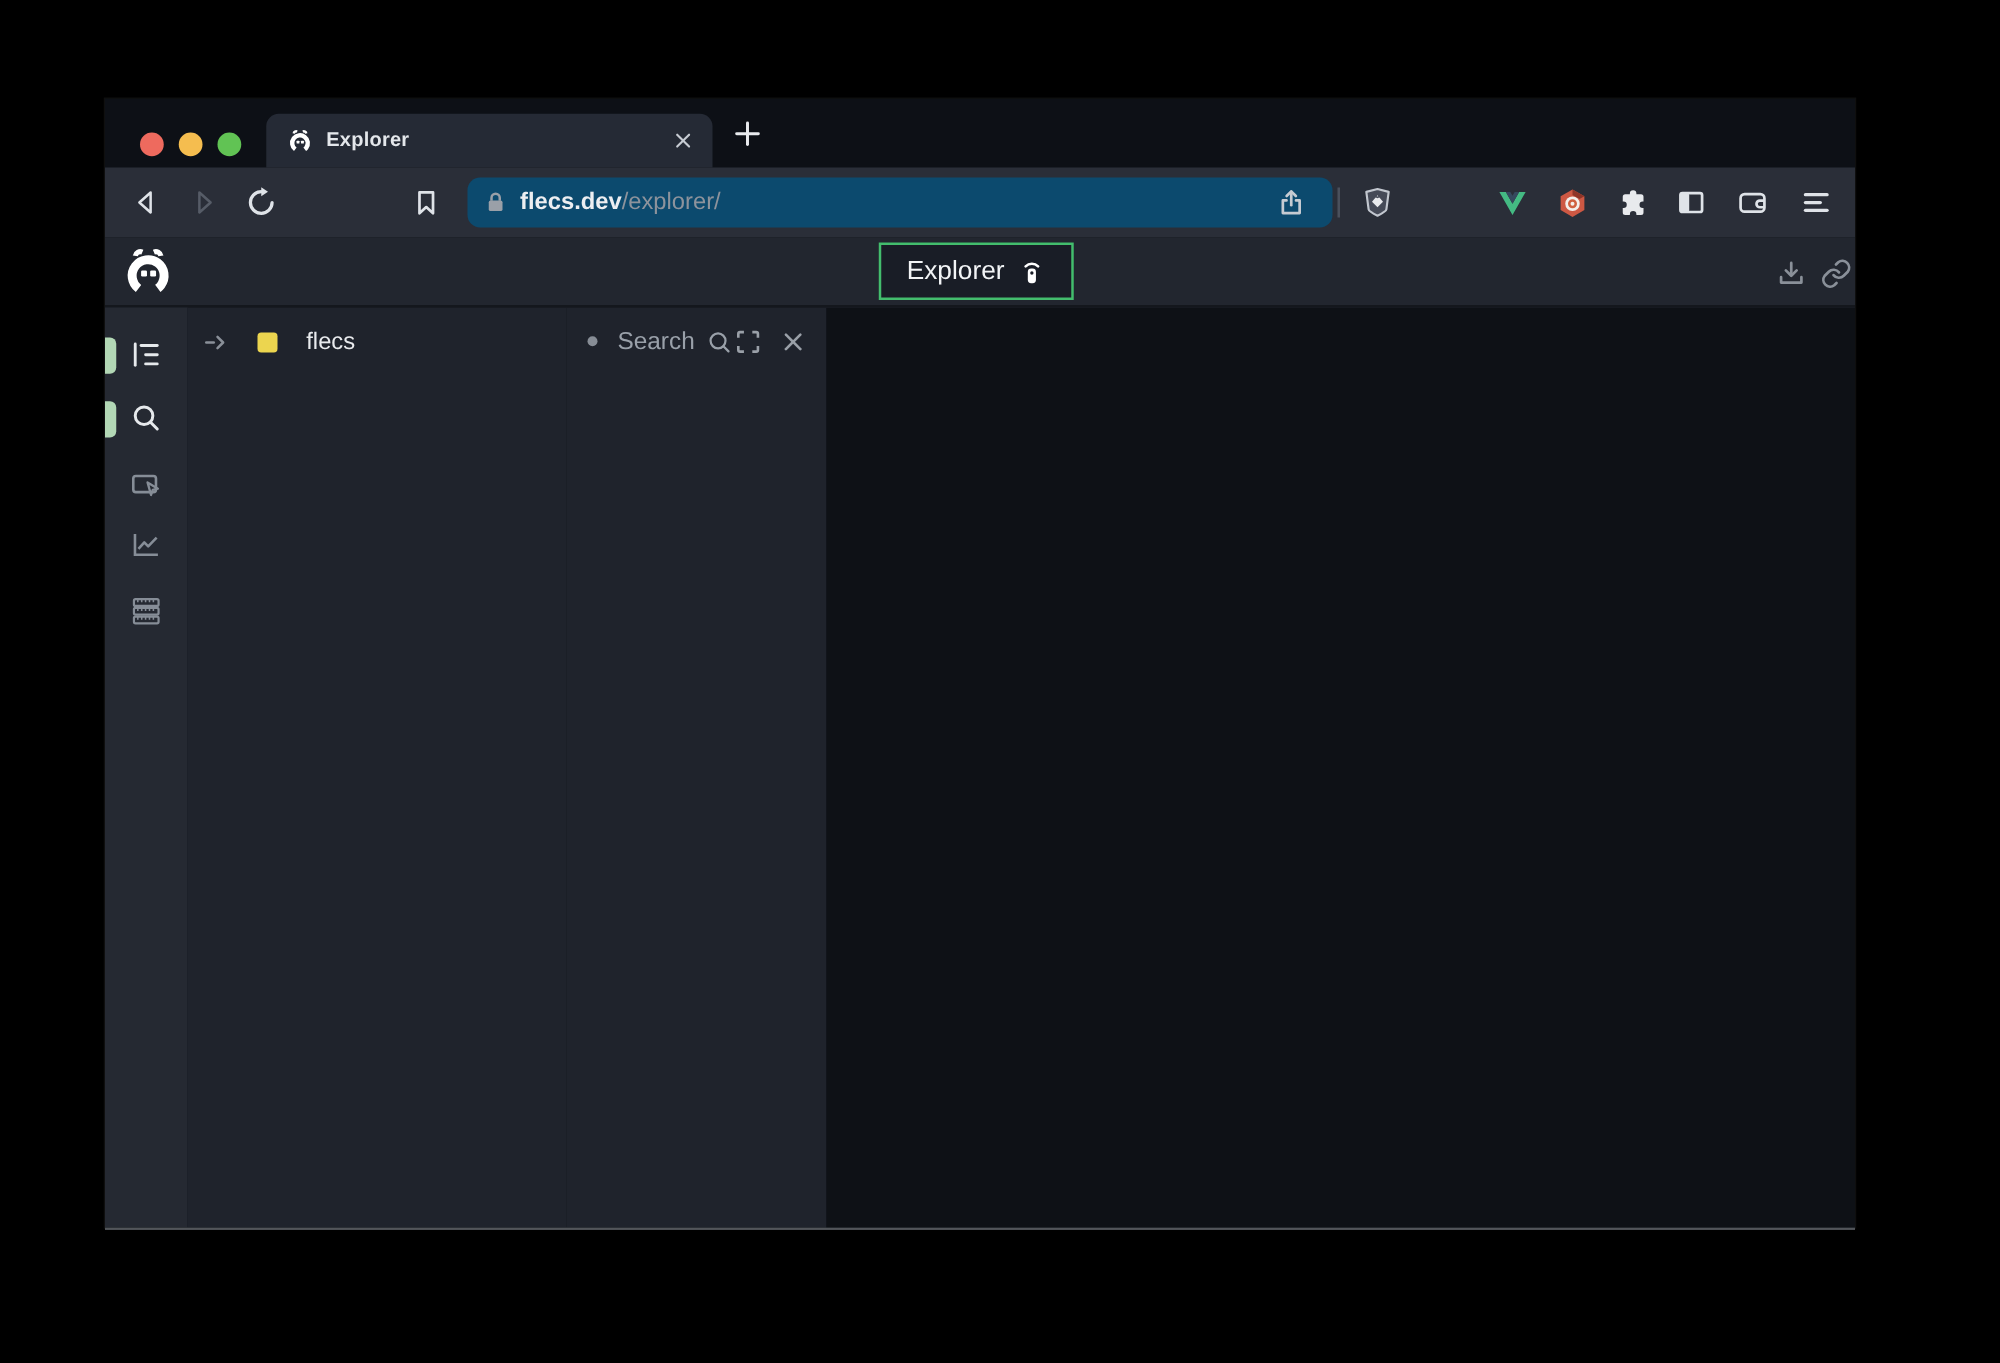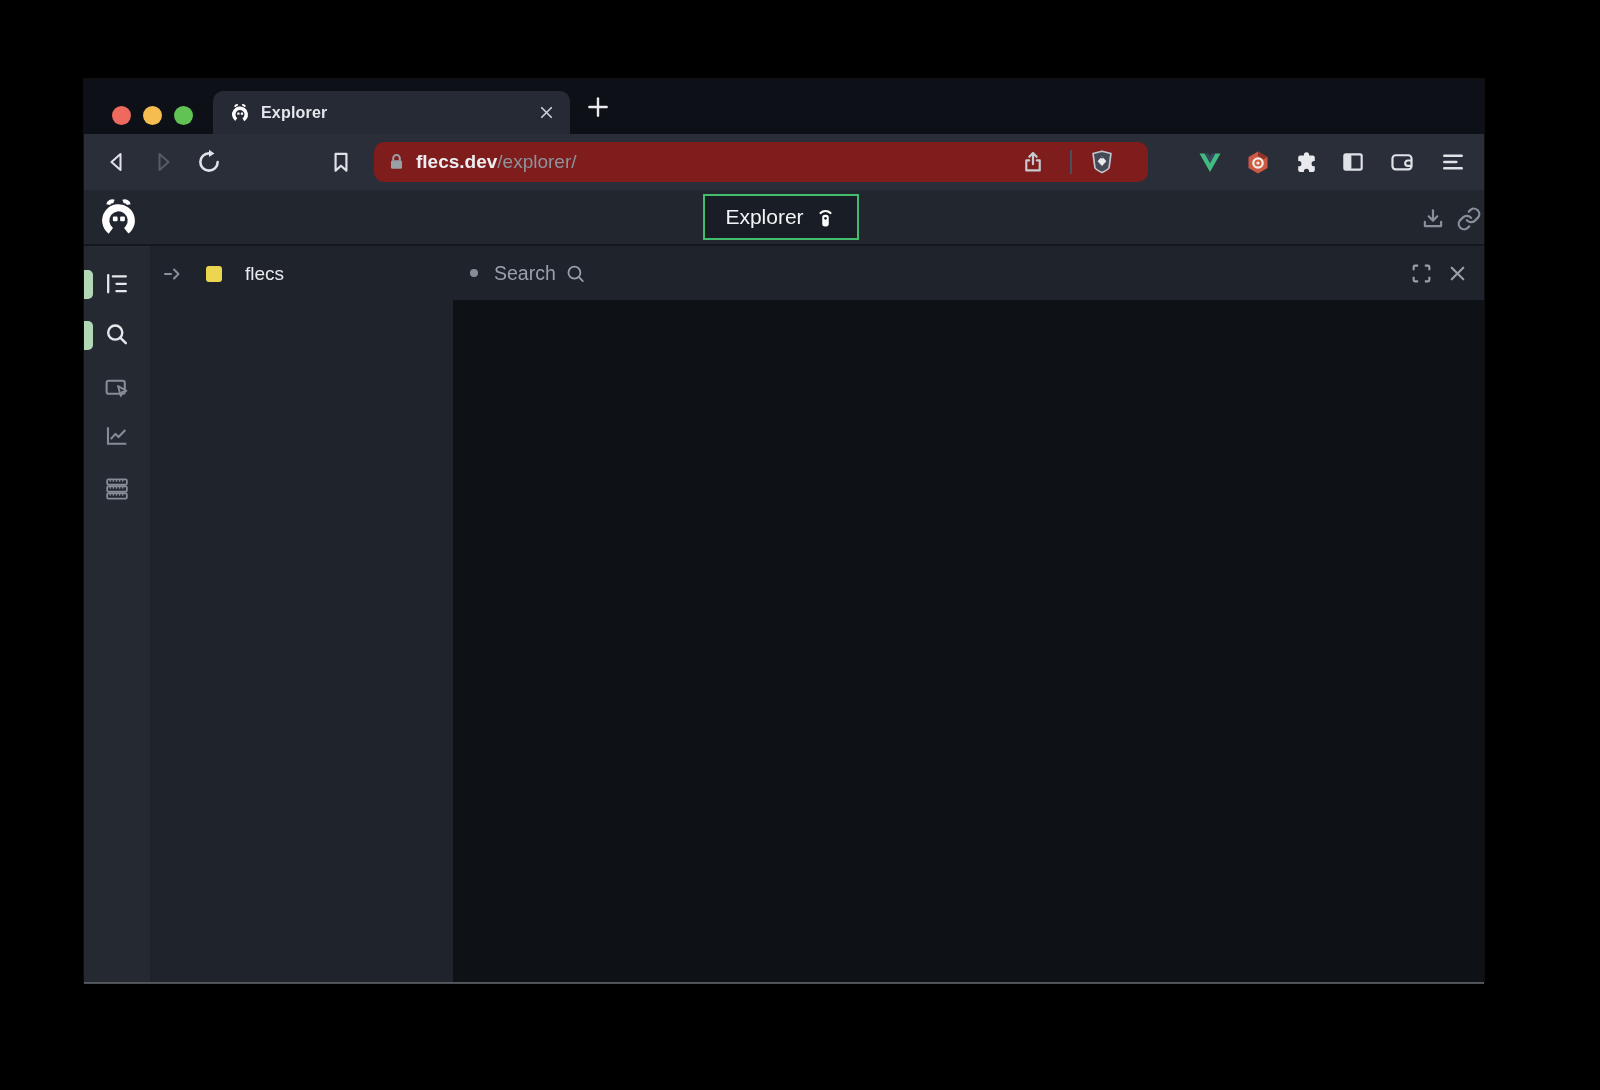--- a/index.html
+++ b/index.html
@@ -18,22 +18,22 @@
   .tab { position:absolute; left:129px; top:12px; width:357px; height:43px;
          background:#252a35; border-radius:10px 10px 0 0; display:flex; align-items:center; }
   .tab-favicon { margin-left:16px; width:22px; height:22px; }
   .tab-title { margin-left:10px; font-size:16px; font-weight:700; color:#e4e7eb; letter-spacing:.2px; }
   .tab-close { position:absolute; right:14px; top:12px; width:19px; height:19px; cursor:pointer; }
   .newtab-btn { position:absolute; left:501px; top:15px; width:26px; height:26px; }
 
   
   .navbar { position:relative; height:56px; background:#2a2e38; }
   .nav-icon { position:absolute; top:15px; width:26px; height:26px; }
-  .urlbar { position:absolute; left:290px; top:8px; width:774px; height:40px;
-            background:#7f1d1d; border-radius:10px; }
+  .urlbar { position:absolute; left:290px; top:8px; width:692px; height:40px;
+            background:#0c4a6e; border-radius:10px; }
   .lock { position:absolute; left:13px; top:10px; }
   .url-text { position:absolute; left:42px; top:0; line-height:40px; font-size:19px; }
   .url-host { color:#eceef1; font-weight:700; }
   .url-path { color:#8d939c; font-weight:400; }
   .share { position:absolute; left:646px; top:7px; }
   .url-divider { position:absolute; left:696px; top:8px; width:2px; height:24px; background:#4a505c; }
   .shield { position:absolute; left:714px; top:6px; }
 
   
   .page-header { position:relative; height:56px; background:#22262f;
@@ -47,21 +47,21 @@
 
   
   .content { display:flex; height:736px; }
   .rail { position:relative; width:66px; background:#252932; flex:none; }
   .rail-item { position:absolute; left:19px; width:28px; height:28px; }
   .pill { position:absolute; left:0; width:9px; height:29px; border-radius:0 5px 5px 0; background:#b2d7b5; }
   .tree-panel { width:303px; background:#1f232c; flex:none; padding-top:9px; }
   .tree-row { height:38px; display:flex; align-items:center; padding-left:13px; gap:23px; cursor:pointer; }
   .sq { width:16px; height:16px; border-radius:3px; flex:none; }
   .tree-label { color:#e9ebee; font-size:19px; }
-  .search-col { flex:1; display:flex; flex-direction:column; background:#1f232c; }
+  .search-col { flex:1; display:flex; flex-direction:row; background:#1f232c; }
   .search-header { height:54px; display:flex; align-items:center; flex:none; }
   .search-dot { width:8px; height:8px; border-radius:50%; background:#878d96; margin-left:17px; }
   .search-label { color:#99a0a9; font-size:19.5px; margin-left:16px; }
   .search-mag { margin-left:9px; margin-top:3px; }
   .spacer { flex:1; }
   .search-hbtn { margin-right:14px; }
   .search-body { flex:1; background:#0e1116; }
 
   svg { display:block; }
 </style>

